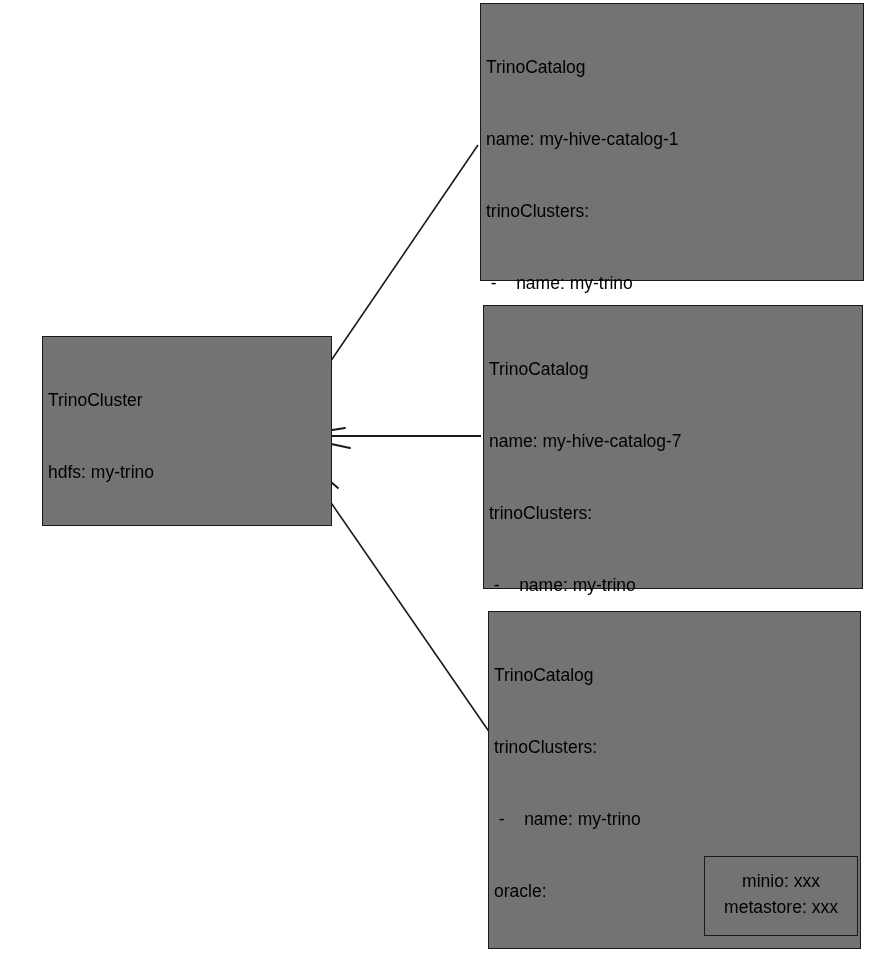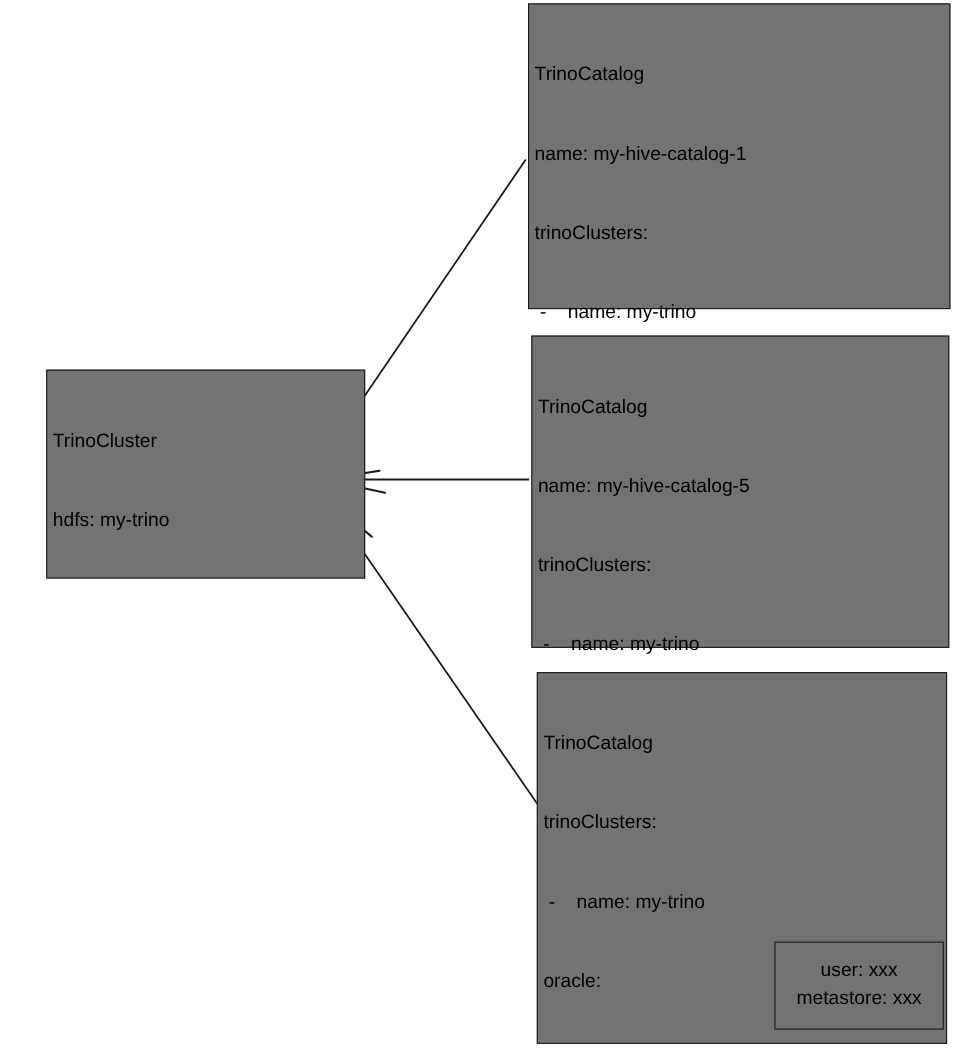--- a/index.html
+++ b/index.html
@@ -147,21 +147,21 @@
       <span class="ln">   s3: # S3ConnnectionSpec</span>
       <span class="ln">      inline:</span>
       <span class="ln">         host: minio</span>
       <span class="ln">   metastore: # whatever</span>
     </div>
   </div>
 
   <div class="node" id="catalog-hive-2">
     <div class="yaml">
       <span class="ln">TrinoCatalog</span>
-      <span class="ln">name: my-hive-catalog-5</span>
+      <span class="ln">name: my-hive-catalog-7</span>
       <span class="ln">trinoClusters:</span>
       <span class="ln"> -    name: my-trino</span>
       <span class="ln">hive:</span>
       <span class="ln">   hdfs:</span>
       <span class="ln">      # TBD</span>
       <span class="ln">   metastore: # whatever</span>
     </div>
   </div>
 
   <div class="node" id="catalog-oracle">
@@ -169,19 +169,19 @@
       <span class="ln">TrinoCatalog</span>
       <span class="ln">trinoClusters:</span>
       <span class="ln"> -    name: my-trino</span>
       <span class="ln">oracle:</span>
       
       
     </div>
 
     <div class="node" id="oracle-secret" style="position:absolute; left:215px; top:244px;">
       <div class="secret-text">
-        <span>user: xxx</span>
+        <span>minio: xxx</span>
         <span>metastore: xxx</span>
       </div>
     </div>
   </div>
 
 </div>
 
 </body></html>

